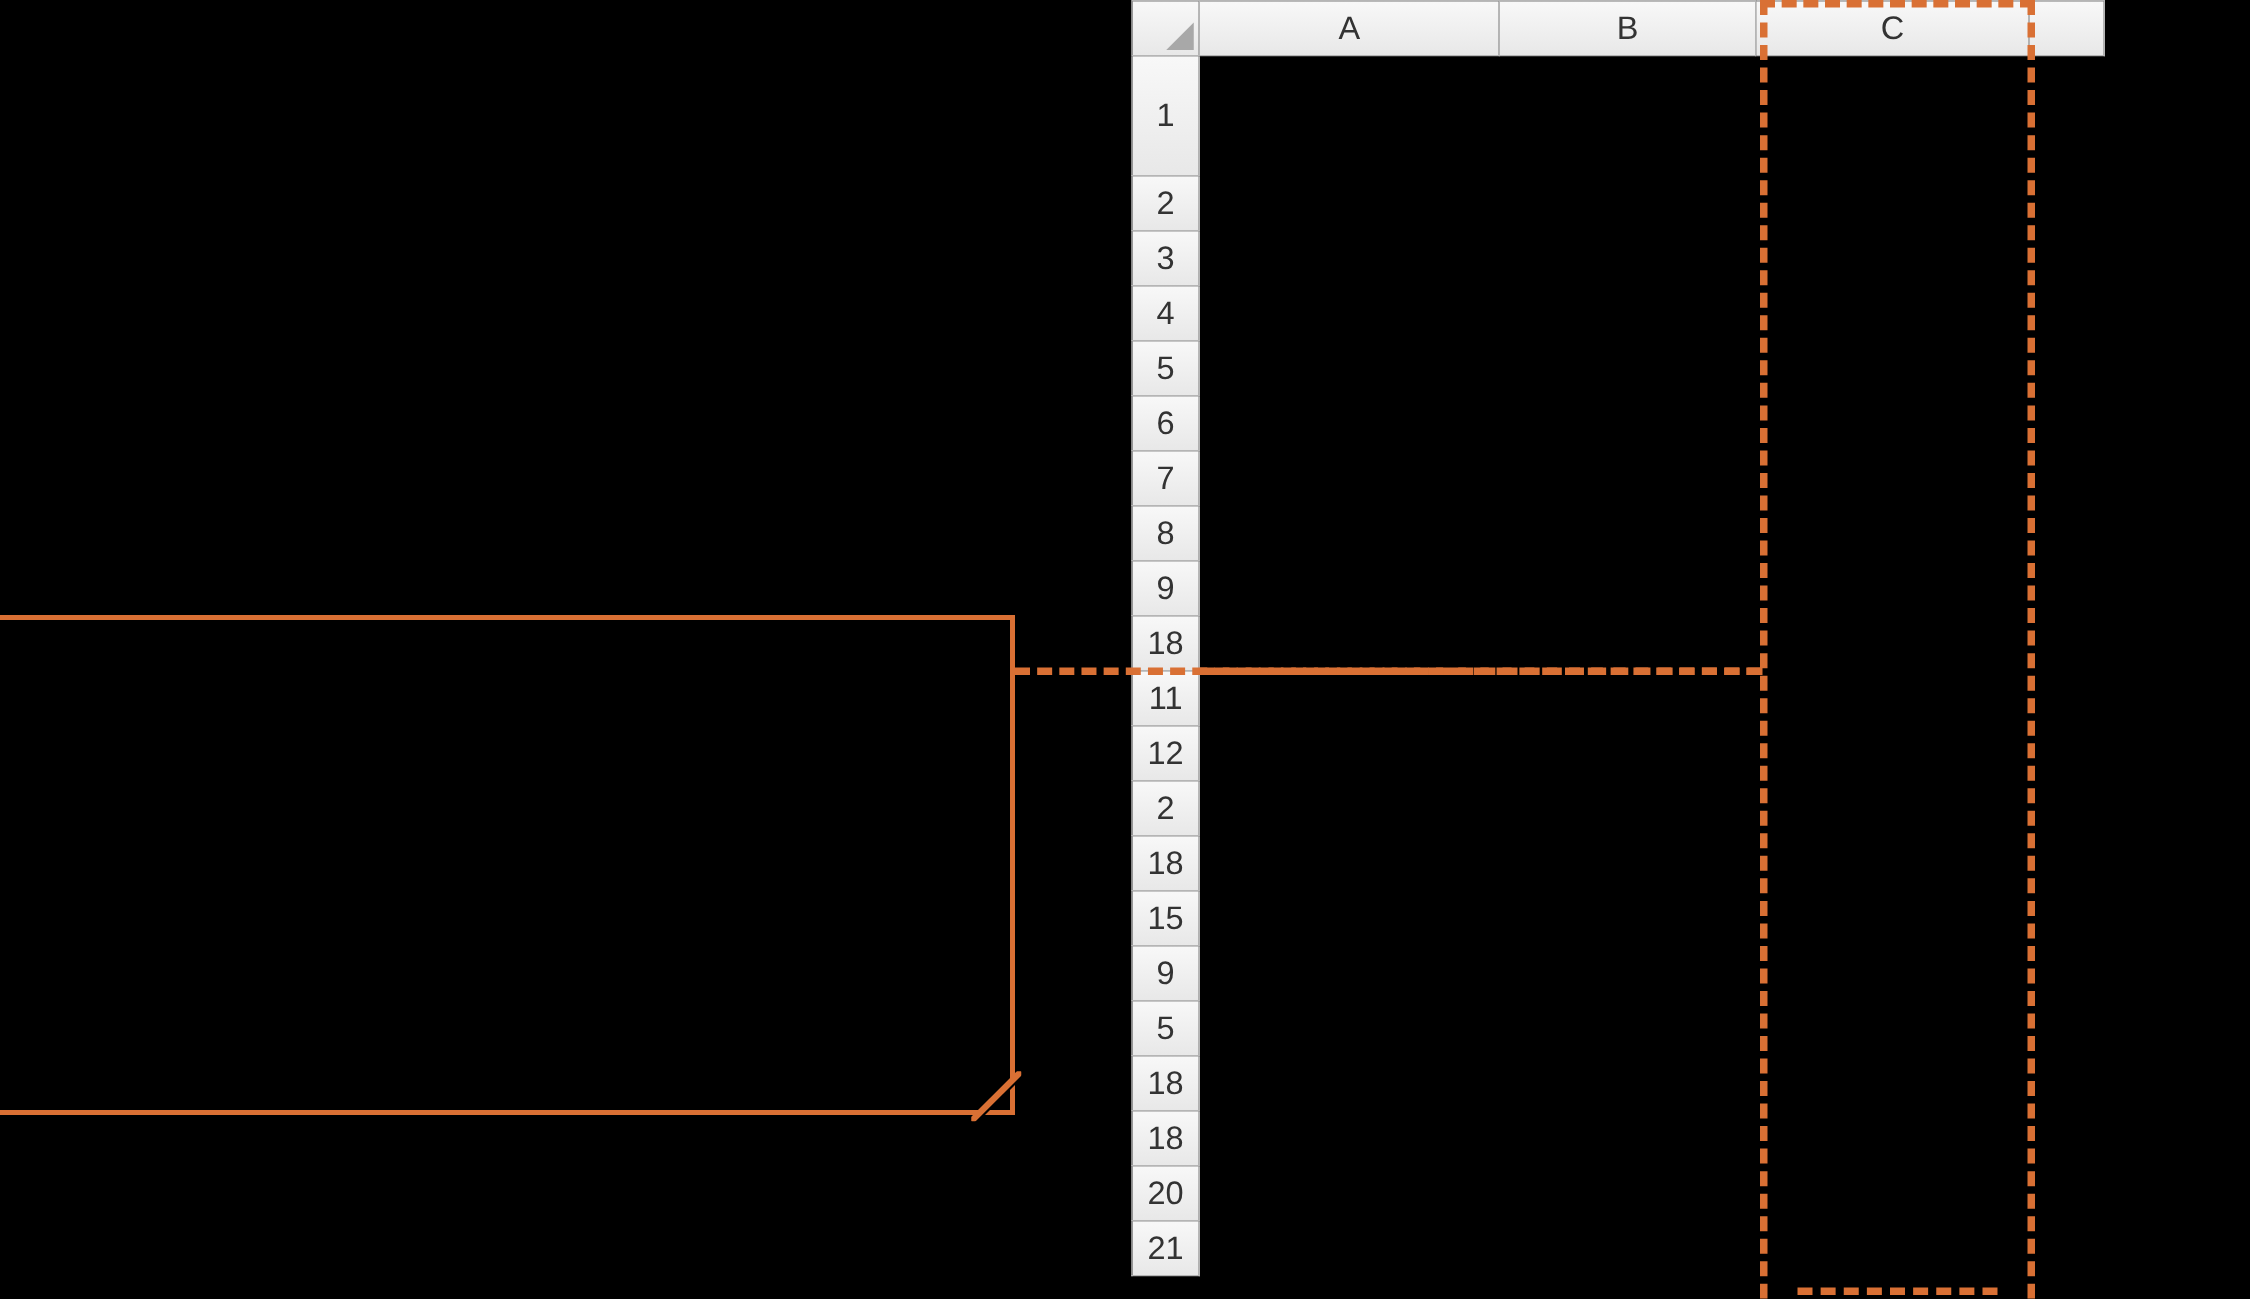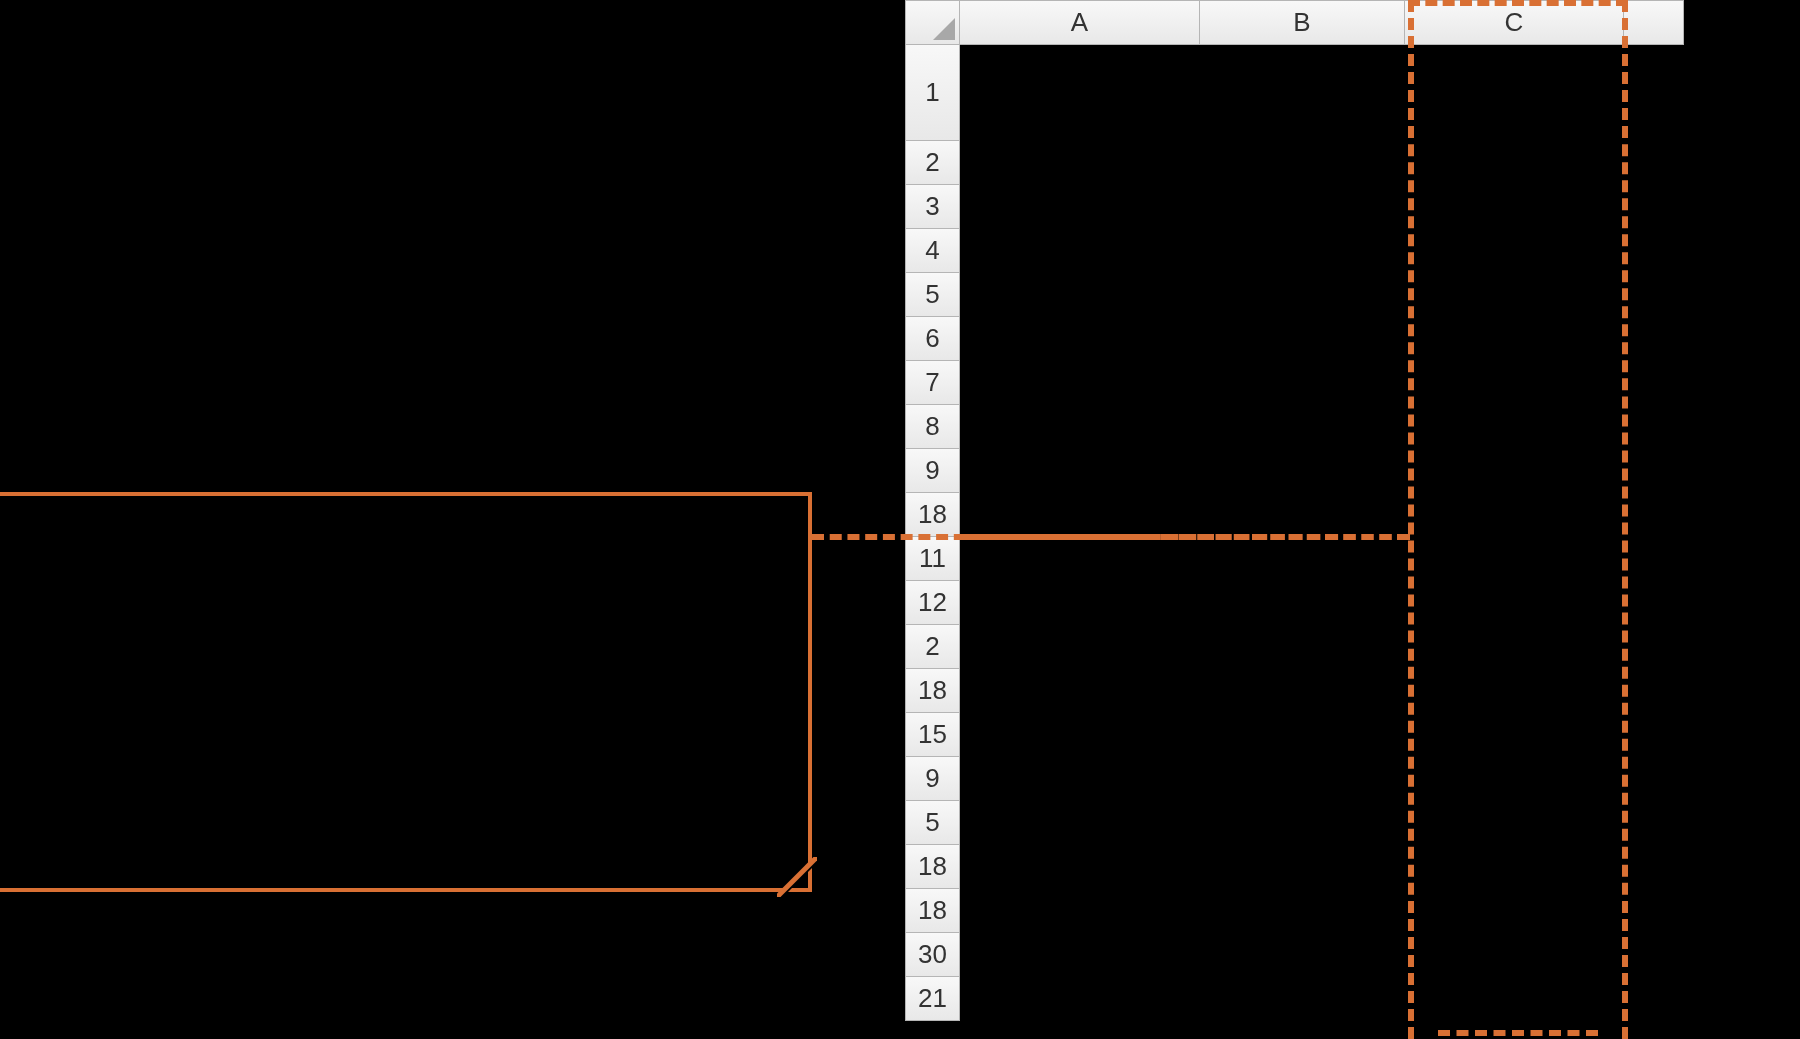--- a/index.html
+++ b/index.html
@@ -133,21 +133,21 @@
       <div class="row-header row-std">18</div>
       <div class="row-header row-std">11</div>
       <div class="row-header row-std">12</div>
       <div class="row-header row-std">2</div>
       <div class="row-header row-std">18</div>
       <div class="row-header row-std">15</div>
       <div class="row-header row-std">9</div>
       <div class="row-header row-std">5</div>
       <div class="row-header row-std">18</div>
       <div class="row-header row-std">18</div>
-      <div class="row-header row-std">30</div>
+      <div class="row-header row-std">20</div>
       <div class="row-header row-std">21</div>
     </div>
   </div>
 
   <div class="dashed-line" style="left:812px; top:534px; width:597px;"></div>
 
   <div class="dashed-box" style="left:1408px; top:0; width:220px; height:1039px; border-bottom:none;"></div>
 
   <div class="dashed-line" style="left:960px; top:534px; width:450px;"></div>
 

